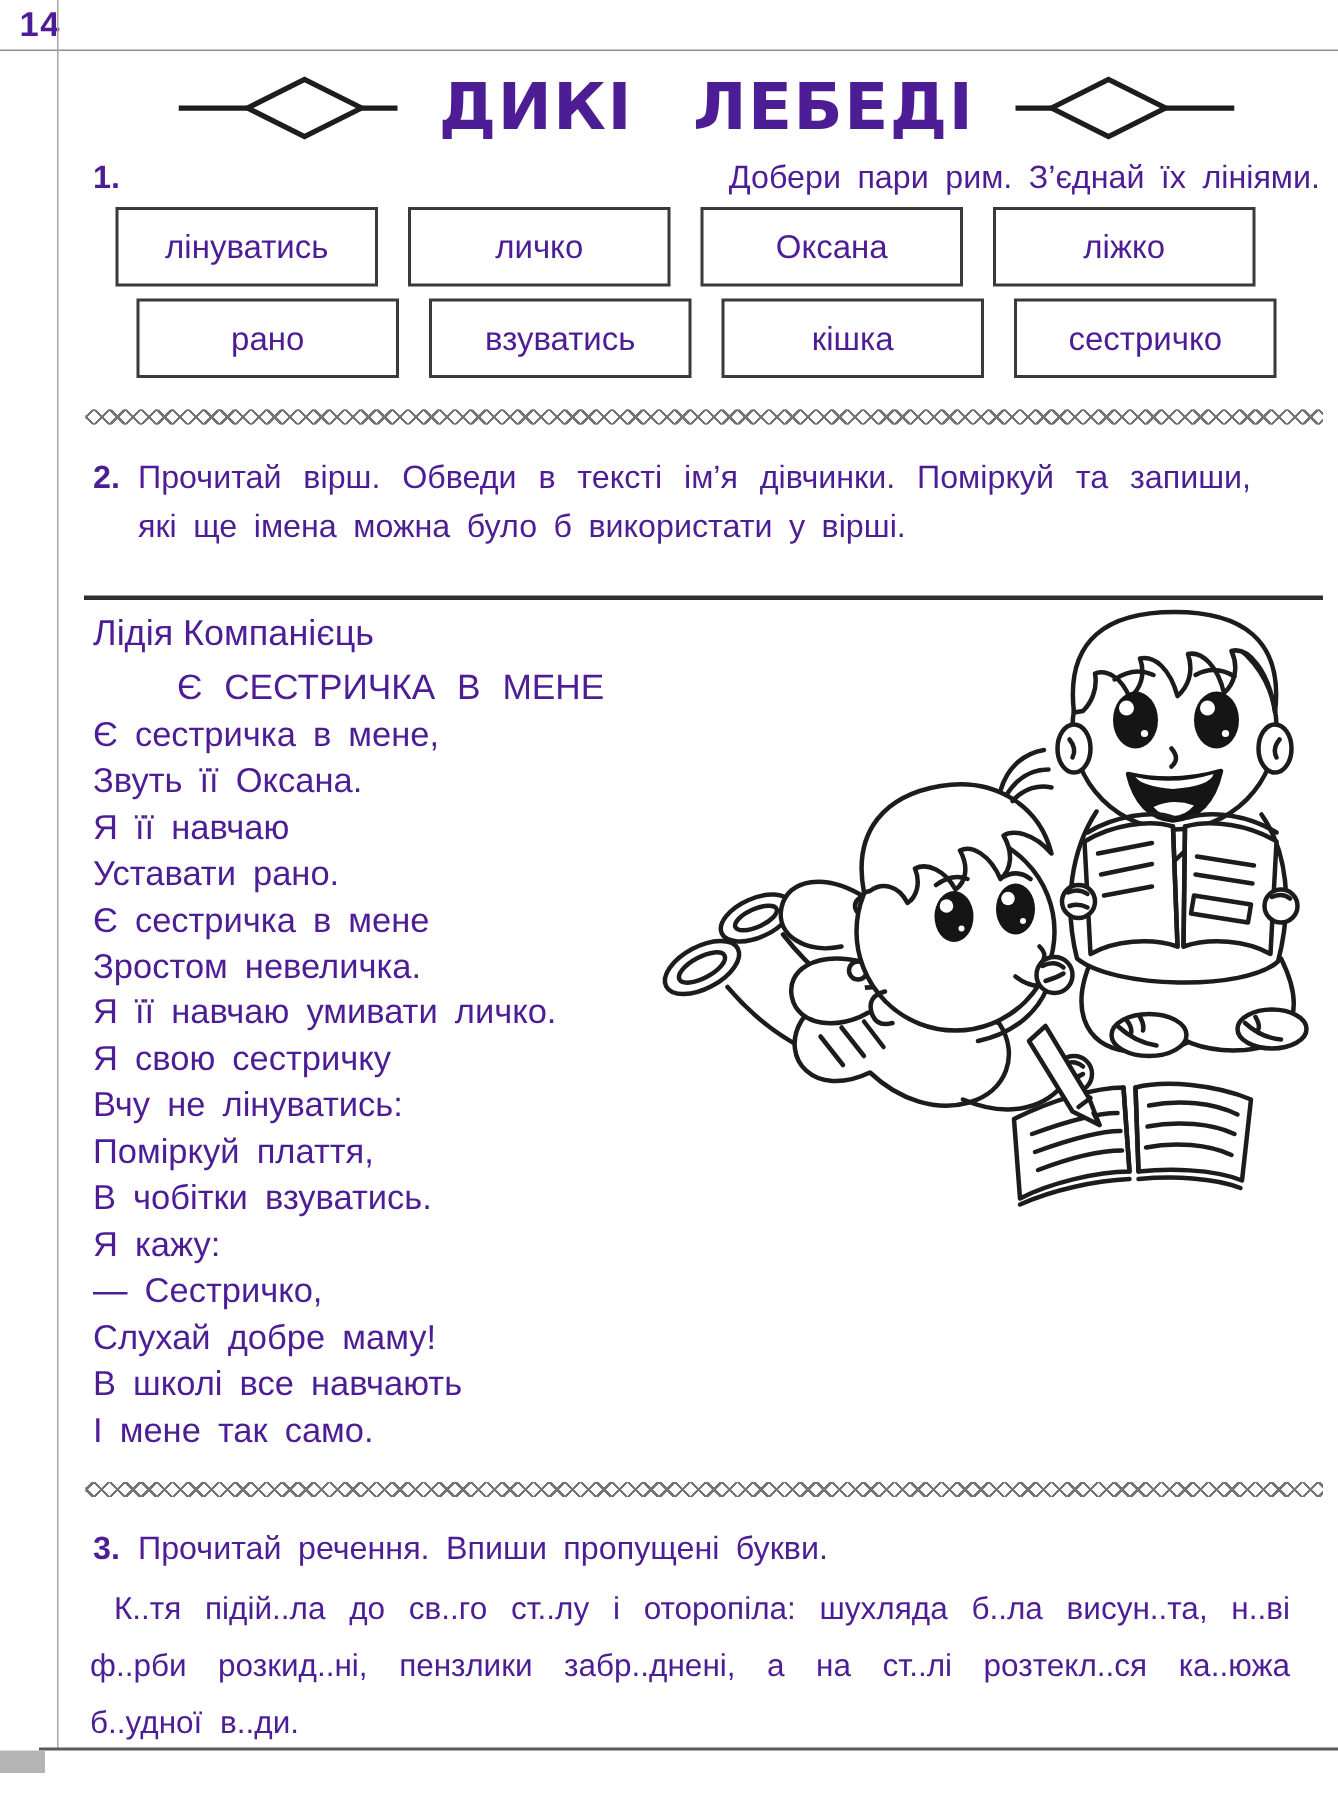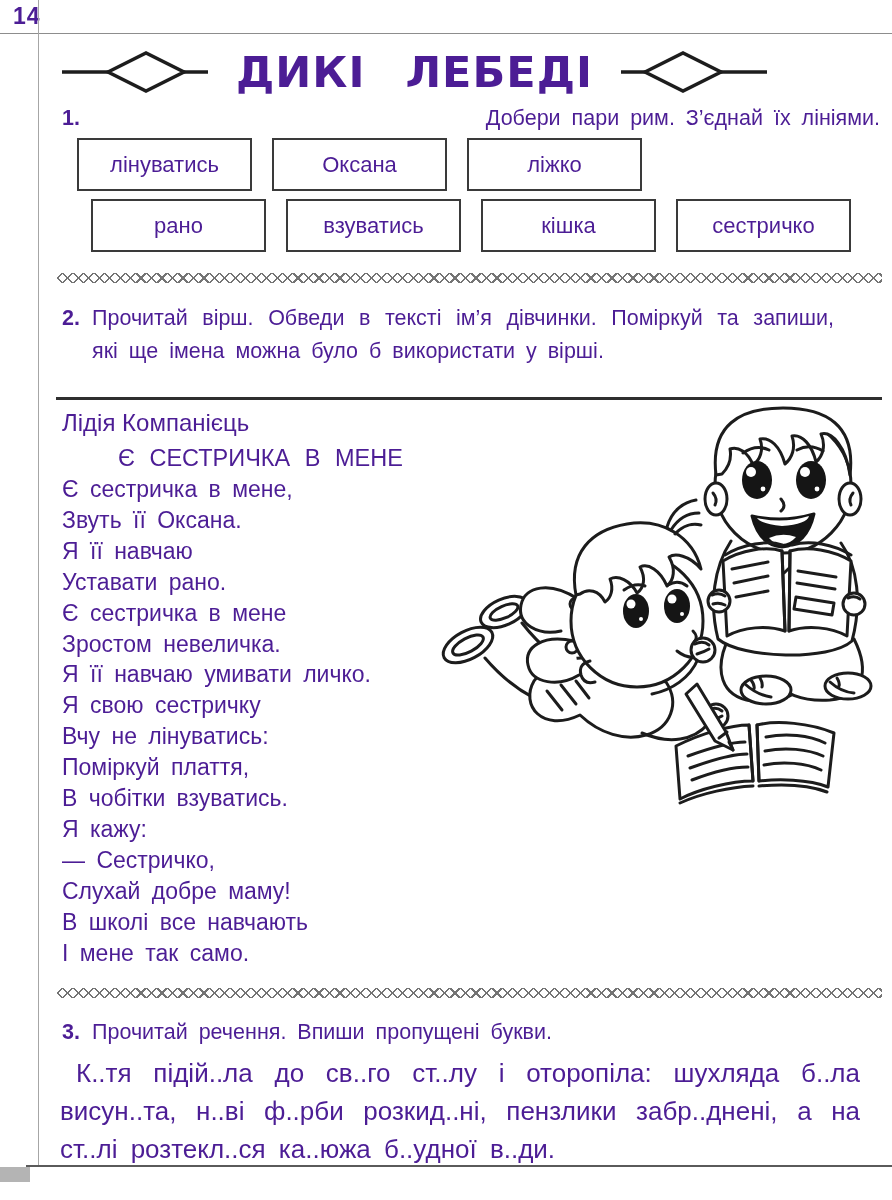--- a/index.html
+++ b/index.html
@@ -8,21 +8,21 @@
 
   
   .page-num{position:absolute;top:3px;left:13px;font-size:23px;font-weight:bold;letter-spacing:1px;}
   .top-rule{position:absolute;top:33px;left:0;width:892px;height:1px;background:#8d8d8d;}
   .left-rule{position:absolute;top:0;left:38px;width:1px;height:1166px;background:#a6a6a6;}
   .bottom-rule{position:absolute;top:1165px;left:26px;width:866px;height:2px;background:#5a5a5a;}
   .corner-shade{position:absolute;top:1167px;left:0;width:30px;height:15px;background:#b4b4b4;}
 
   
   .title-row{position:absolute;top:42px;left:62px;width:818px;height:60px;
-             display:flex;align-items:center;gap:24px;}
+             display:flex;align-items:center;justify-content:center;gap:24px;}
   .lesson-title{margin:0;font-family:"DejaVu Sans",sans-serif;font-weight:bold;
                 font-size:43px;letter-spacing:1px;word-spacing:24px;white-space:nowrap;}
   .ornament{flex:0 0 auto;}
 
   
   .task{position:absolute;left:62px;display:flex;align-items:flex-start;}
   .task .tnum{font-weight:bold;flex:0 0 30px;font-size:21.5px;line-height:33px;}
   .task .tinstr{flex:1;font-size:21.5px;line-height:33px;word-spacing:5px;text-align:justify;}
   .task1{top:102px;width:818px;}
   .task1 .tinstr{text-align:right;}
@@ -47,21 +47,21 @@
 
   .mid-rule{position:absolute;top:397px;left:56px;width:826px;height:3px;background:#2f2f2f;}
 
   
   .poem{position:absolute;top:408px;left:62px;width:420px;}
   .poem-author{font-size:24px;line-height:30px;}
   .poem-title{font-size:23.5px;margin-left:56px;margin-top:4px;line-height:32px;word-spacing:8px;}
   .poem-line{font-size:23px;line-height:30.9px;word-spacing:5px;white-space:nowrap;}
 
   
-  .para{position:absolute;top:1054px;left:60px;width:800px;font-size:26px;line-height:38px;
+  .para{position:absolute;top:1054px;left:60px;width:800px;font-size:21px;line-height:38px;
         text-align:justify;word-spacing:6px;text-indent:16px;}
 
   
   .illustration{position:absolute;top:403px;left:430px;width:460px;height:415px;}
 </style>
 </head>
 <body>
 
 <div class="page">
 
@@ -83,20 +83,21 @@
     </svg>
   </div>
 
   <div class="task task1">
     <span class="tnum">1.</span>
     <span class="tinstr">Добери пари рим. З’єднай їх лініями.</span>
   </div>
 
   <div class="boxes row1">
     <div class="wordbox">лінуватись</div>
+    <div class="wordbox">личко</div>
     <div class="wordbox">Оксана</div>
     <div class="wordbox">ліжко</div>
   </div>
   <div class="boxes row2">
     <div class="wordbox">рано</div>
     <div class="wordbox">взуватись</div>
     <div class="wordbox">кішка</div>
     <div class="wordbox">сестричко</div>
   </div>
 

